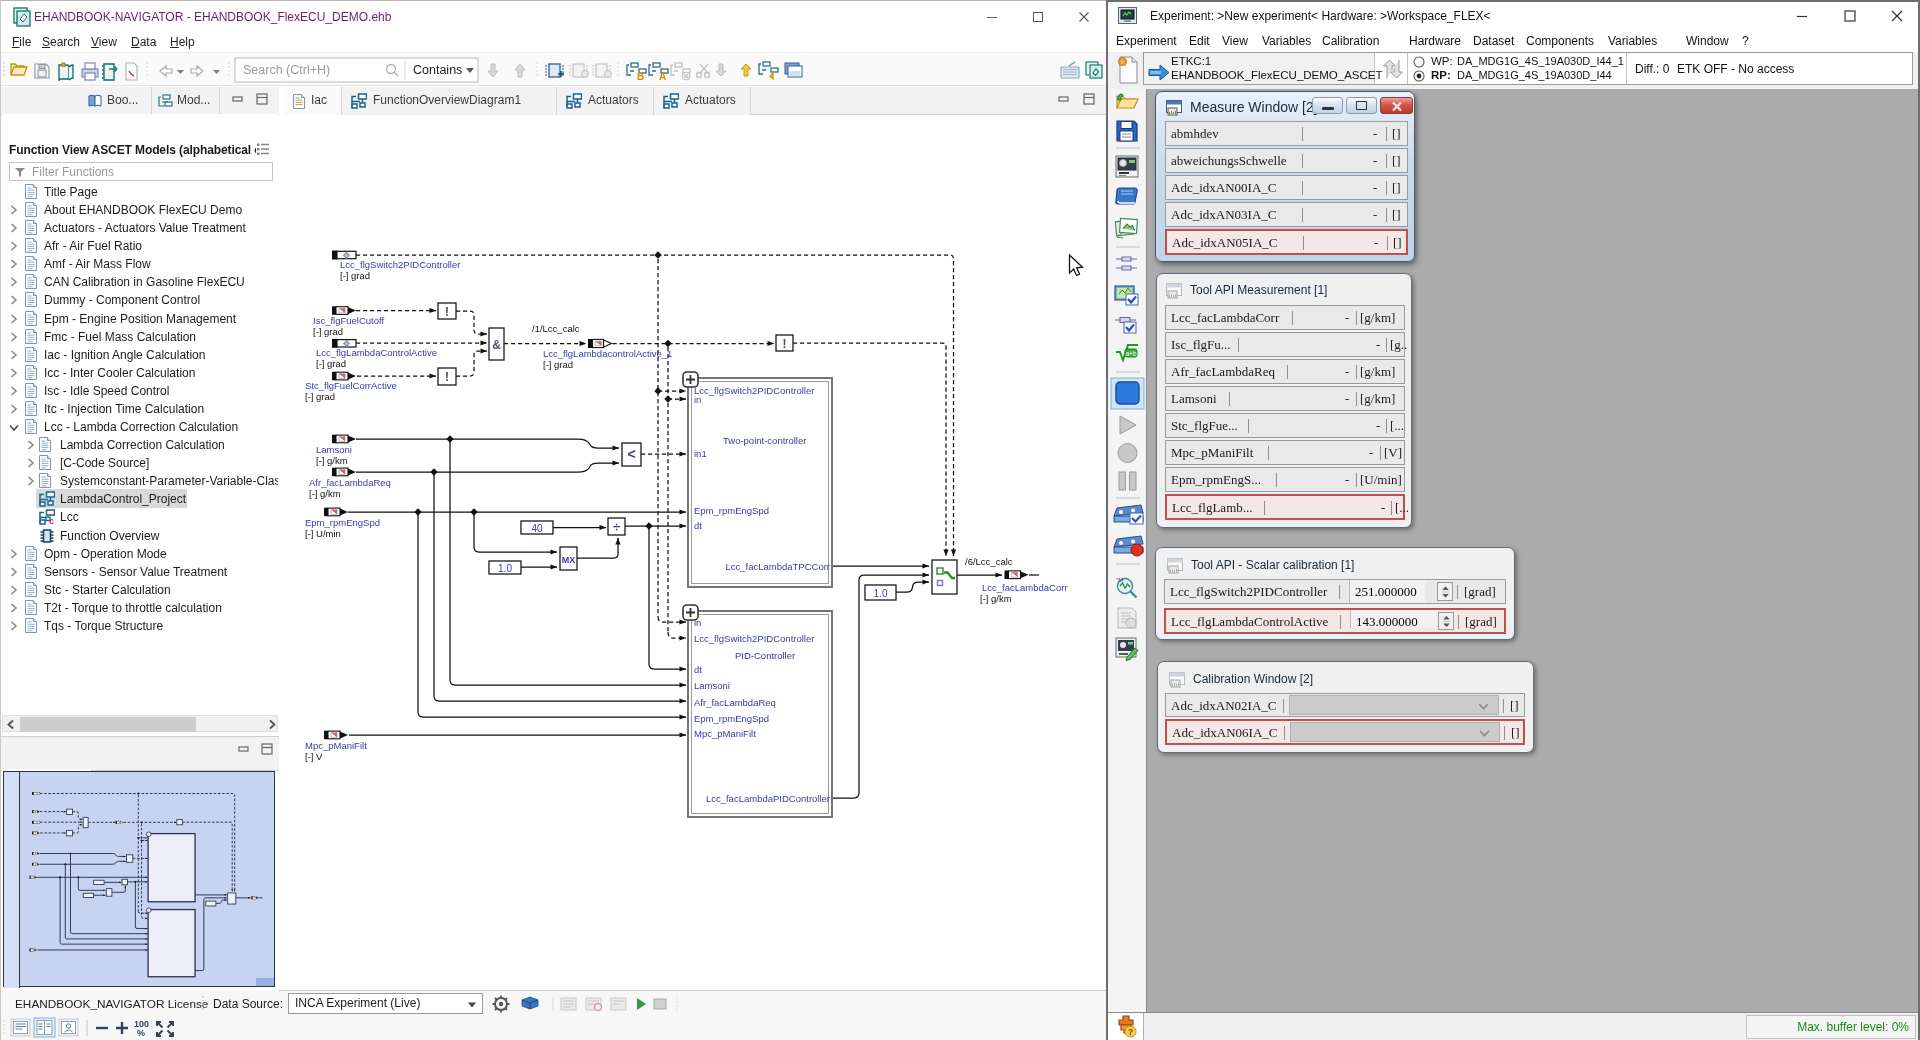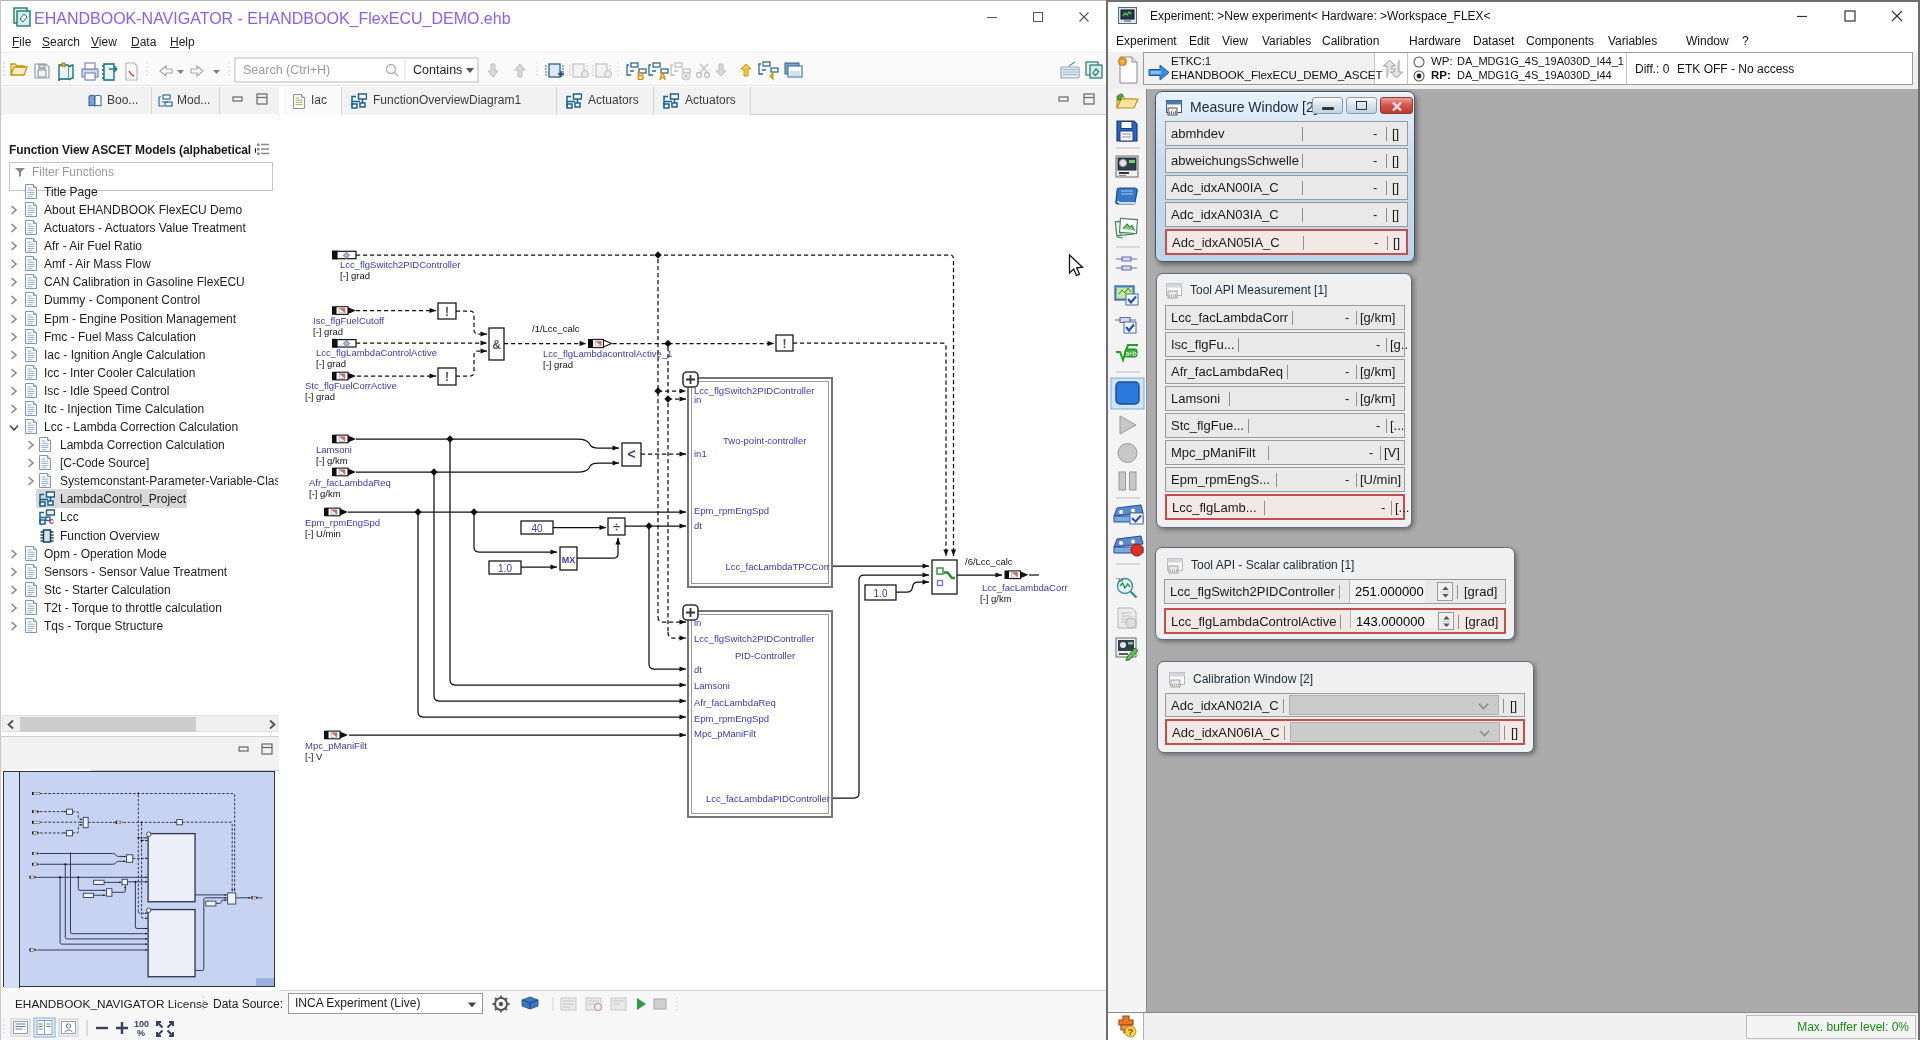--- a/index.html
+++ b/index.html
@@ -3,21 +3,21 @@
 <meta charset="utf-8">
 <style>
 * { margin:0; padding:0; box-sizing:border-box; }
 html,body { width:1920px; height:1040px; overflow:hidden; background:#fff;
   font-family:"Liberation Sans", sans-serif; }
 .abs { position:absolute; }
 #leftapp { position:absolute; left:0; top:0; width:1106px; height:1040px; background:#fff; border-top:1px solid #b4b4b4; border-left:1px solid #c8c8c8;}
 #rightapp { position:absolute; left:1106px; top:0; width:814px; height:1040px; background:#ababab; border:2px solid #6e6e6e; border-bottom:none;}
 
 #l-title { position:absolute; left:0; top:1px; width:1106px; height:30px; background:#fff; }
-#l-title .txt { position:absolute; left:33px; top:8px; font-size:16px; color:#8b5cf6; }
+#l-title .txt { position:absolute; left:33px; top:8px; font-size:12px; color:#701a75; }
 #l-menu { position:absolute; left:0; top:31px; width:1106px; height:21px; background:#fff; border-bottom:1px solid #ececec; font-size:12px; color:#222; }
 #l-menu span { position:absolute; top:3px; }
 #l-tool { position:absolute; left:0; top:53px; width:1106px; height:32px; background:#fafafa; border-bottom:1px solid #e4e4e4; }
 .wbtn { position:absolute; top:9px; width:12px; height:12px; }
 
 .tabrow { position:absolute; height:28px; background:#f2f2f2; border-bottom:1px solid #cfcfcf; }
 .tab { position:absolute; top:0; height:28px; background:#f2f2f2; border-right:1px solid #d5d5d5; color:#3b3b3b; font-size:12px; }
 .tab.active { background:#fff; border-bottom:1px solid #fff;margin-top:32px; }
 .tab.active.blue { border-top:3px solid #235a97; }
 .tab .lbl { position:absolute; top:6px; }
@@ -36,21 +36,21 @@
 #r-title { position:absolute; left:0; top:0; width:810px; height:28px; background:#fff; }
 #r-menu { position:absolute; left:0; top:28px; width:810px; height:22px; background:#fff; font-size:12px; color:#111; }
 #r-menu span { position:absolute; top:4px; }
 #r-hw { position:absolute; left:0; top:50px; width:810px; height:37px; background:#f0f0f0; }
 #r-work { position:absolute; left:0; top:87px; width:810px; height:923px; background:#ababab; }
 #r-toolbar { position:absolute; left:0; top:87px; width:39px; height:923px; background:#f4f4f4; border-right:1px solid #8a8a8a; }
 #r-status { position:absolute; left:0; top:1010px; width:810px; height:28px; background:#f0f0f0; border-top:1px solid #8a8a8a; font-size:12px; }
 
 .win { position:absolute; background:#f0f0f0; border:1px solid #5f6f7d; border-radius:7px; box-shadow:2px 2px 4px rgba(0,0,0,.35); }
 .win .wtitle { position:absolute; left:10px; top:6px; font-size:12px; color:#1b2a3a; }
-.mrow { position:absolute; background:#e9e9e9; border:1px solid #9a9a9a; }
+.mrow { position:absolute; background:#e9e9e9; border:1px solid #9a9a9a;font-family:Liberation Serif, serif; }
 .mrow.red { border:2px solid #c0504d; }
 .mrow .nm { position:absolute; left:5px; top:4px; font-size:13px; color:#1a1a1a; white-space:nowrap;}
 .mrow .val { position:absolute; top:4px; font-size:13px; color:#1a1a1a; }
 .mrow .unit { position:absolute; top:4px; font-size:13px; color:#1a1a1a; }
 .tick { position:absolute; width:1px; height:14px; background:#8f8f8f; }
 </style>
 </head>
 <body>
 <div id="leftapp">
 
@@ -242,21 +242,21 @@
   </div>
 
   <div id="tree">
     <div style="position:absolute;left:7px;top:29px;font-size:12px;font-weight:bold;color:#1a1a1a;white-space:nowrap;width:247px;overflow:hidden;letter-spacing:-0.1px">Function View ASCET Models (alphabetical o</div>
     <svg class="abs" style="left:254px;top:28px" width="14" height="14" viewBox="0 0 14 14">
         <path d="M5 2.5 h8 M5 7 h8 M5 11.5 h8" stroke="#888" stroke-width="1.4"></path>
         <rect x="1" y="1.5" width="2.5" height="2.5" fill="#888"></rect>
         <rect x="1" y="6" width="2.5" height="2.5" fill="#888"></rect>
         <rect x="1" y="10.5" width="2.5" height="2.5" fill="#888"></rect>
       </svg>
-    <div style="position:absolute;left:7px;top:48px;width:264px;height:29px;border:1px solid #c4c4c4;background:#fff">
+    <div style="position:absolute;left:7px;top:48px;width:264px;height:19px;border:1px solid #c4c4c4;background:#fff">
       <svg class="abs" style="left:4px;top:3px" width="12" height="12" viewBox="0 0 12 12">
           <path d="M1 2 h10 l-4 4 v4 l-2 1 v-5 z" fill="#8a8a8a"></path>
         </svg>
       <span style="position:absolute;left:22px;top:2px;font-size:12px;color:#9a9a9a">Filter Functions</span>
     </div>
     <div id="treerows">
     <div class="trow" style="left:0;top:69px;width:276px">
           <svg class="abs" style="left:23px;top:1px" width="12" height="15" viewBox="0 0 12 15">
             <path d="M0.5 0.5 h8 l3 3 v11 h-11 z" fill="#fff" stroke="#8494ac"></path>
             <path d="M8.5 0.5 v3 h3" fill="#dce6f0" stroke="#8494ac"></path>

